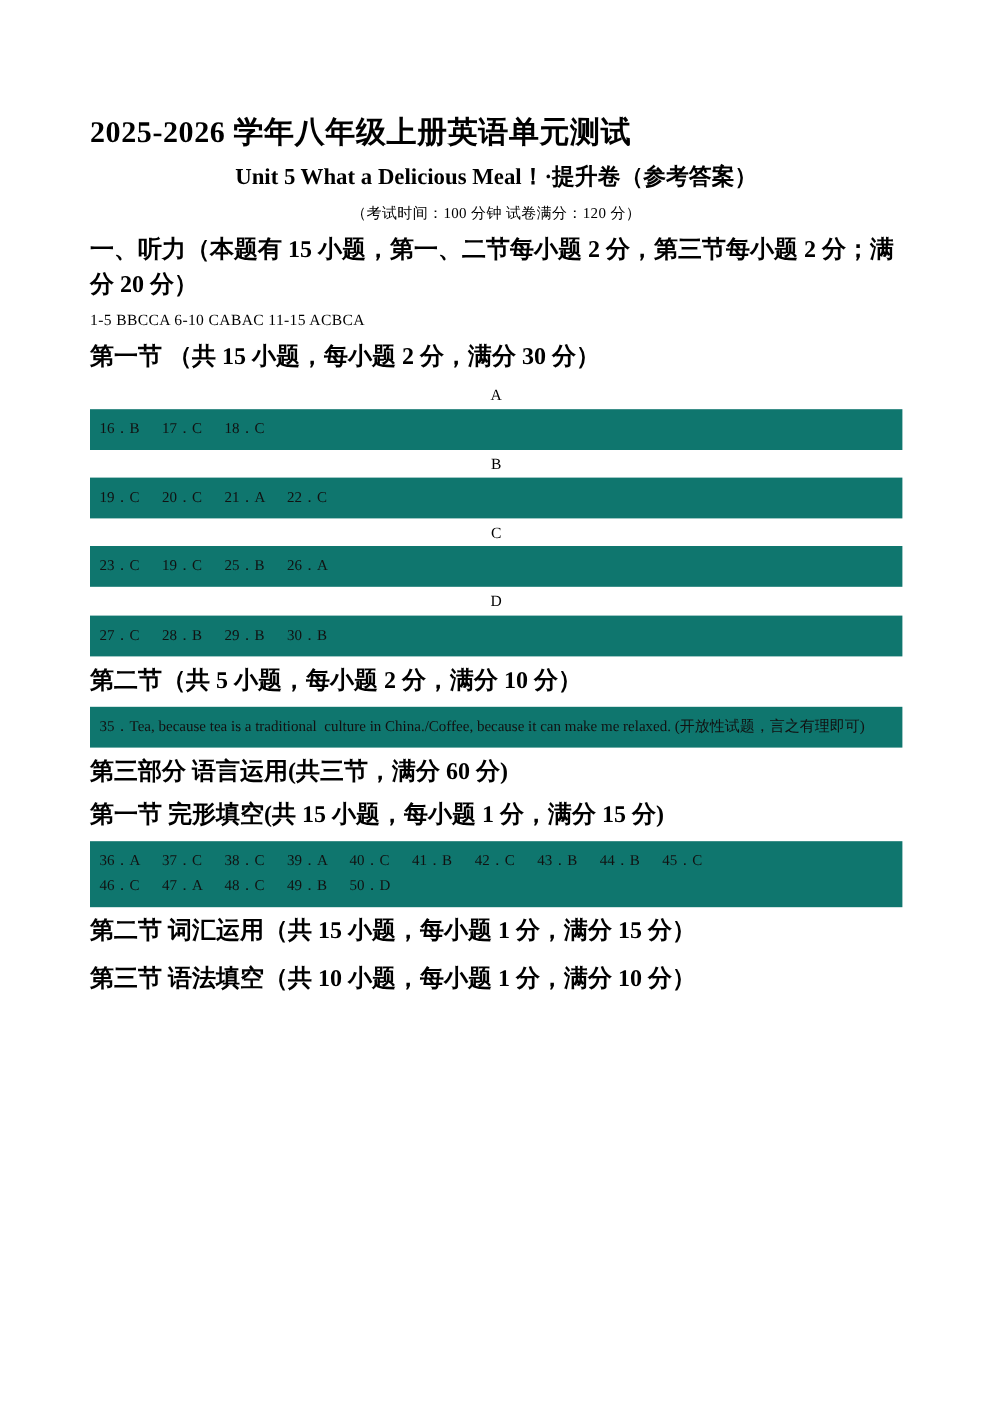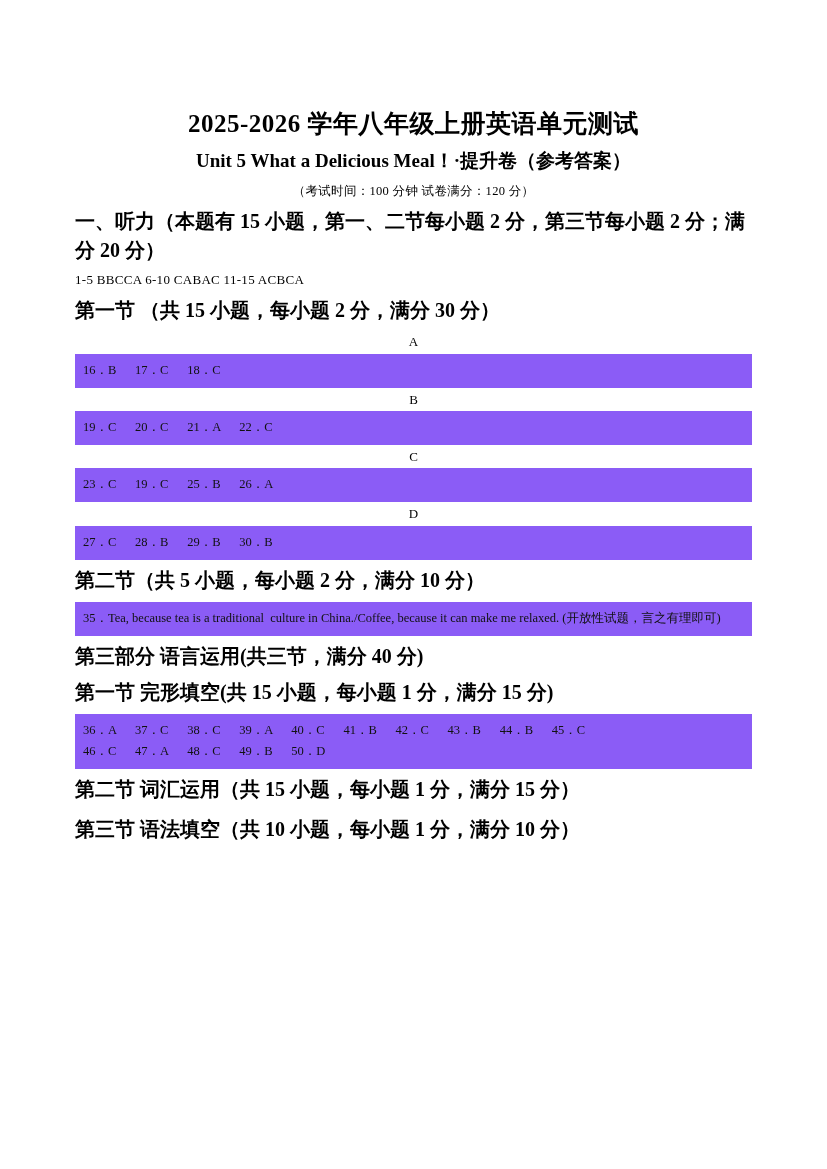--- a/index.html
+++ b/index.html
@@ -16,26 +16,25 @@
     overflow: hidden;
   }
   .page {
     width: 827px;
     height: 1169px;
     box-sizing: border-box;
     padding: 95px 75px 0 75px;
     position: relative;
   }
   .title-main {
-    text-align: center;
     font-family: "Liberation Serif", "DejaVu Serif", serif;
     font-size: 25px;
     font-weight: bold;
     letter-spacing: 0.5px;
-    margin: 13px 0 8px 0;
+    margin: 0 0 8px 0;
     line-height: 1.3;
   }
   .title-sub {
     text-align: center;
     font-family: "Liberation Serif", "DejaVu Serif", serif;
     font-size: 19px;
     font-weight: bold;
     margin: 0 0 10px 0;
     line-height: 1.3;
   }
@@ -57,21 +56,21 @@
     margin: 0 0 7px 0;
     line-height: 1.45;
   }
   .center-letter {
     text-align: center;
     font-size: 13px;
     margin: 0 0 2px 0;
     line-height: 1.5;
   }
   .ans-block {
-    background: #8b5cf6;
+    background: #0f766e;
     padding: 6px 8px 6px 8px;
     margin: 0 0 2px 0;
     font-size: 12.5px;
     line-height: 1.75;
     color: #111;
   }
   .ans-row {
     white-space: pre-wrap;
   }
   .listening-answers {
@@ -124,21 +123,21 @@
   <div class="gap-s"></div>
 
   <div class="section-head">第二节（共 5 小题，每小题 2 分，满分 10 分）</div>
 
   <div class="ans-block">
     <div class="ans-row narrow-text">35．Tea, because tea is a traditional  culture in China./Coffee, because it can make me relaxed. (开放性试题，言之有理即可)</div>
   </div>
 
   <div class="gap-s"></div>
 
-  <div class="section-head">第三部分   语言运用(共三节，满分 40 分)</div>
+  <div class="section-head">第三部分   语言运用(共三节，满分 60 分)</div>
 
   <div class="section-head">第一节 完形填空(共 15 小题，每小题 1 分，满分 15 分)</div>
 
   <div class="ans-block">
     <div class="ans-row">36．A      37．C      38．C      39．A      40．C      41．B      42．C      43．B      44．B      45．C</div>
     <div class="ans-row">46．C      47．A      48．C      49．B      50．D</div>
   </div>
 
   <div class="gap-s"></div>
 

